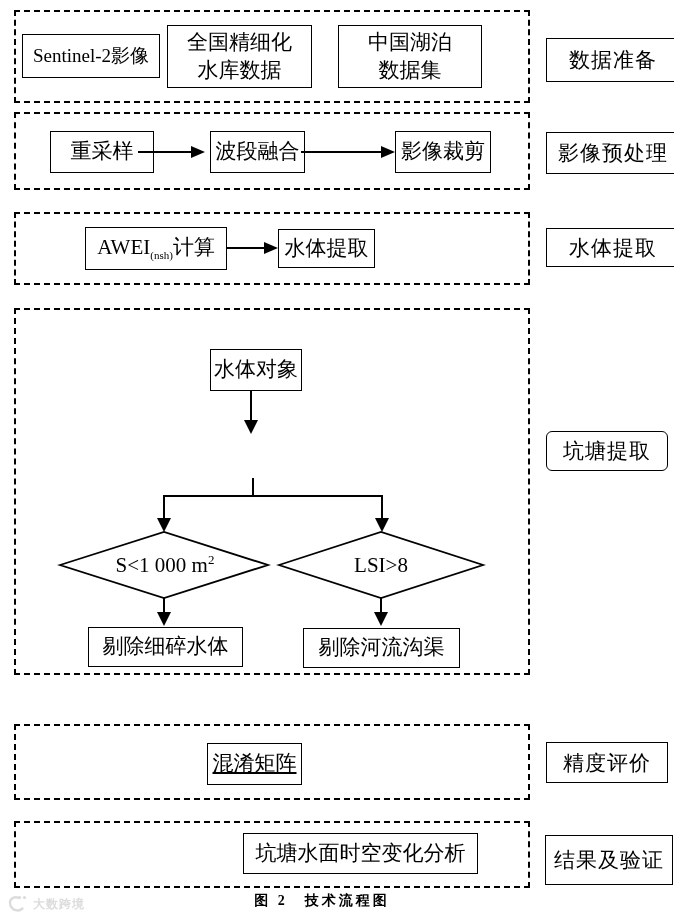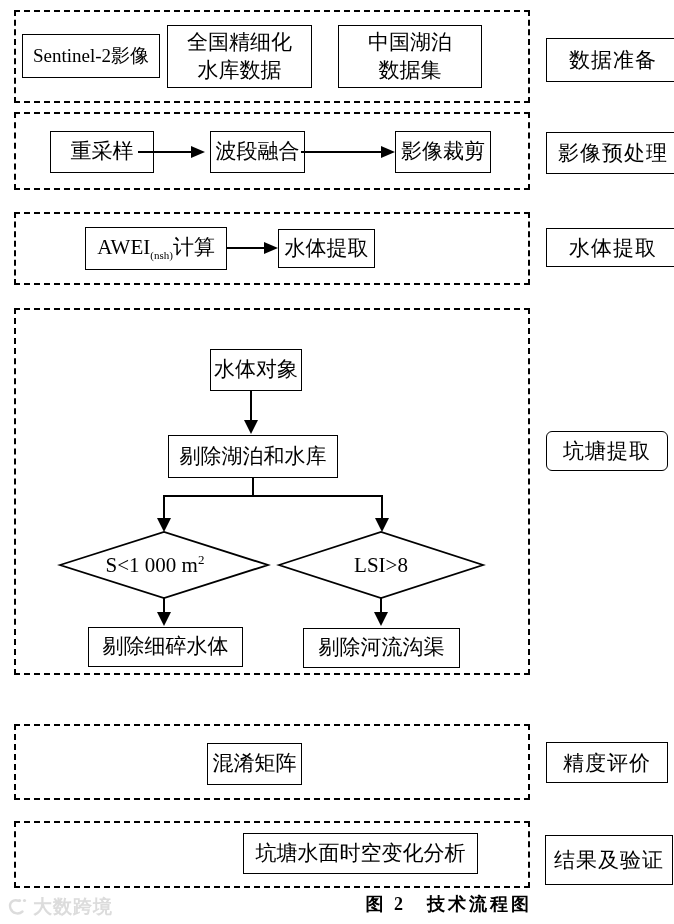--- a/index.html
+++ b/index.html
@@ -28,26 +28,26 @@
   .vline{width:2px;}
   .ah-r{position:absolute;width:0;height:0;border-top:6px solid transparent;border-bottom:6px solid transparent;border-left:14px solid #000;}
   .ah-d{position:absolute;width:0;height:0;border-left:7px solid transparent;border-right:7px solid transparent;border-top:14px solid #000;}
   .dia-text{
     position:absolute;display:flex;align-items:center;justify-content:center;
     font-size:21px;white-space:nowrap;
   }
   sup{font-size:13px;vertical-align:super;}
   sub{font-size:11px;vertical-align:sub;}
   .caption{
-    position:absolute;left:112px;top:892px;width:420px;text-align:right;
-    font-size:18px;font-weight:bold;letter-spacing:3px;
+    position:absolute;left:112px;top:892px;width:420px;text-align:center;
+    font-size:14px;font-weight:bold;letter-spacing:3px;
   }
   .watermark{
     position:absolute;left:6px;top:894px;display:flex;align-items:center;gap:3px;
-    color:#dcdcdc;font-size:19px;font-weight:bold;letter-spacing:1px;
+    color:#dcdcdc;font-size:12px;font-weight:bold;letter-spacing:1px;
   }
   svg.overlay{position:absolute;left:0;top:0;pointer-events:none;}
 </style>
 </head>
 <body>
 
 <div class="canvas">
 
   <div class="dashed" style="left:14px;top:10px;width:516px;height:93px;"></div>
   <div class="dashed" style="left:14px;top:112px;width:516px;height:78px;"></div>
@@ -108,55 +108,52 @@
       <span>水体提取</span>
     </div>
   <div class="hline" style="left:227px;top:247px;width:38px;"></div>
   <div class="ah-r" style="left:264px;top:242px;"></div>
 
   <div class="box" style="left:197px;top:349px;width:92px;height:42px;margin-left:13px;">
       <span>水体对象</span>
     </div>
   <div class="vline" style="left:250px;top:391px;height:30px;"></div>
   <div class="ah-d" style="left:244px;top:420px;"></div>
-  <div class="box" style="left:168px;top:435px;width:170px;height:43px;">
-      <span>剔除湖泊和水库</span>
-    </div>
 
   <div class="vline" style="left:252px;top:478px;height:19px;"></div>
   <div class="hline" style="left:163px;top:495px;width:220px;"></div>
   <div class="vline" style="left:163px;top:495px;height:24px;"></div>
   <div class="ah-d" style="left:157px;top:518px;"></div>
   <div class="vline" style="left:381px;top:495px;height:24px;"></div>
   <div class="ah-d" style="left:375px;top:518px;"></div>
 
   <svg class="overlay" width="674" height="924" viewBox="0 0 674 924">
     <polygon points="60,565 164,532 268,565 164,598" fill="#ffffff" stroke="#000000" stroke-width="1.8"></polygon>
     <polygon points="279,565 381,532 483,565 381,598" fill="#ffffff" stroke="#000000" stroke-width="1.8"></polygon>
   </svg>
-  <div class="dia-text" style="left:60px;top:548px;width:190px;height:34px;">
+  <div class="dia-text" style="left:70px;top:548px;width:190px;height:34px;">
     <span><span>S&lt;1 000 m</span><sup>2</sup></span>
   </div>
   <div class="dia-text" style="left:291px;top:548px;width:180px;height:34px;">
     <span>LSI&gt;8</span>
   </div>
 
   <div class="vline" style="left:163px;top:598px;height:15px;"></div>
   <div class="ah-d" style="left:157px;top:612px;"></div>
   <div class="vline" style="left:380px;top:598px;height:15px;"></div>
   <div class="ah-d" style="left:374px;top:612px;"></div>
 
   <div class="box" style="left:88px;top:627px;width:155px;height:40px;">
       <span>剔除细碎水体</span>
     </div>
   <div class="box" style="left:303px;top:628px;width:157px;height:40px;align-items:center;">
       <span>剔除河流沟渠</span>
     </div>
 
-  <div class="box" style="left:207px;top:743px;width:95px;height:42px;">
+  <div class="box" style="left:207px;top:743px;width:95px;height:42px;text-decoration:underline;">
       <span>混淆矩阵</span>
     </div>
 
   <div class="box" style="left:243px;top:833px;width:235px;height:41px;">
       <span>坑塘水面时空变化分析</span>
     </div>
 
   <div class="caption"><span>图 2　技术流程图</span></div>
 
   <div class="watermark">

